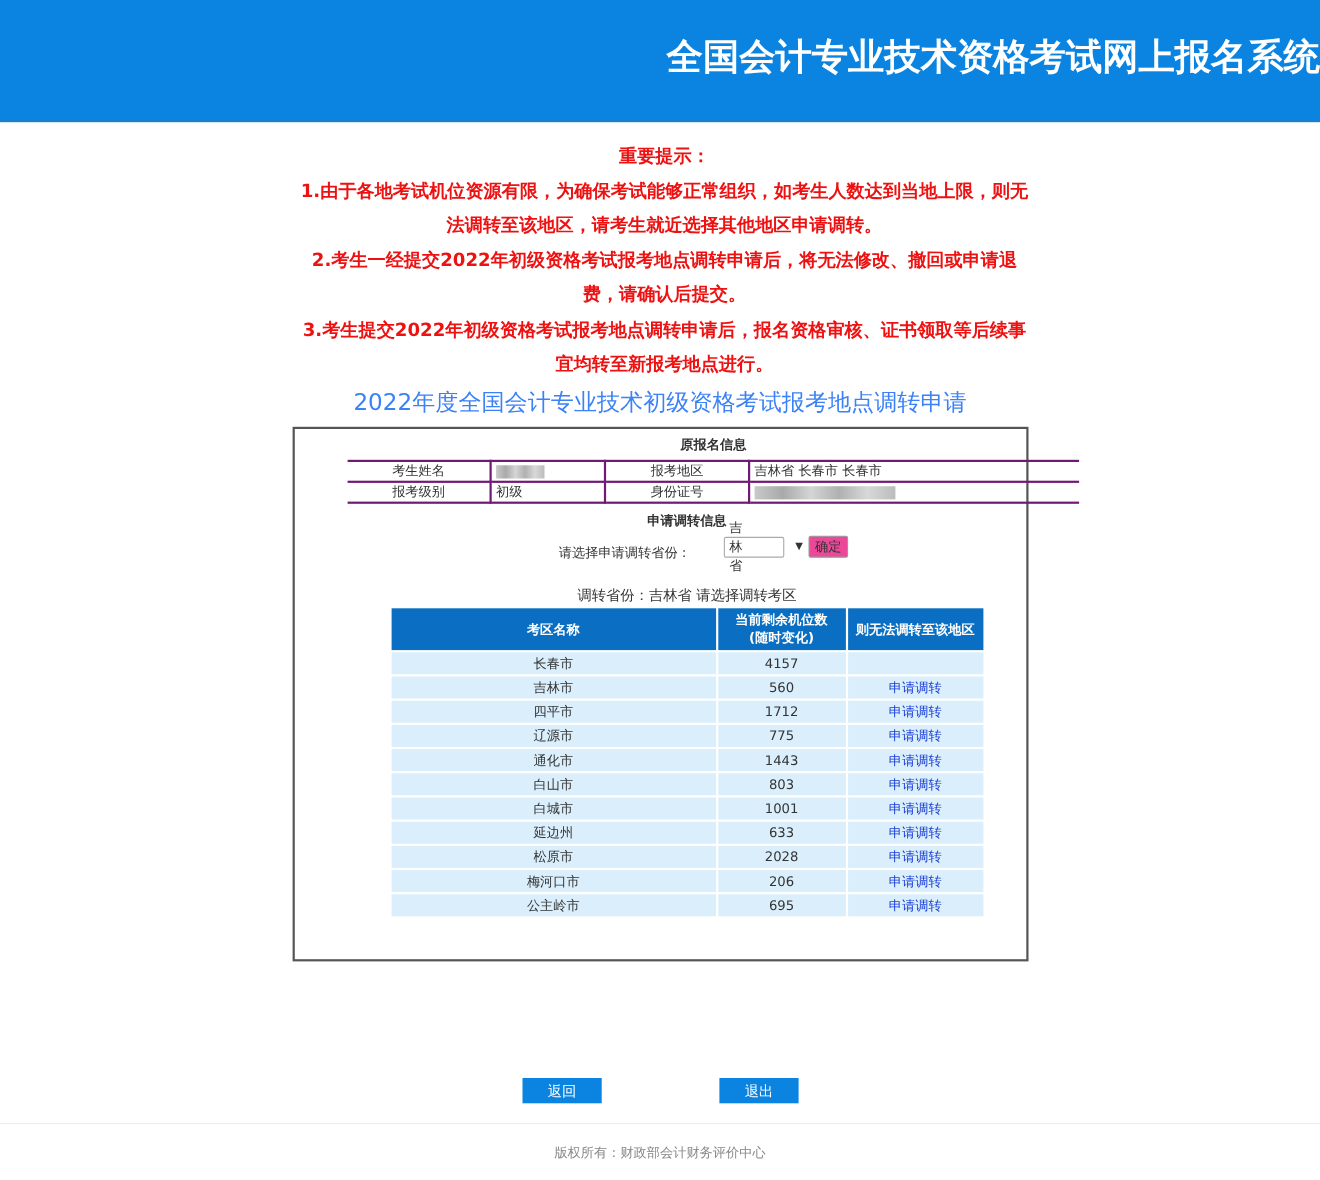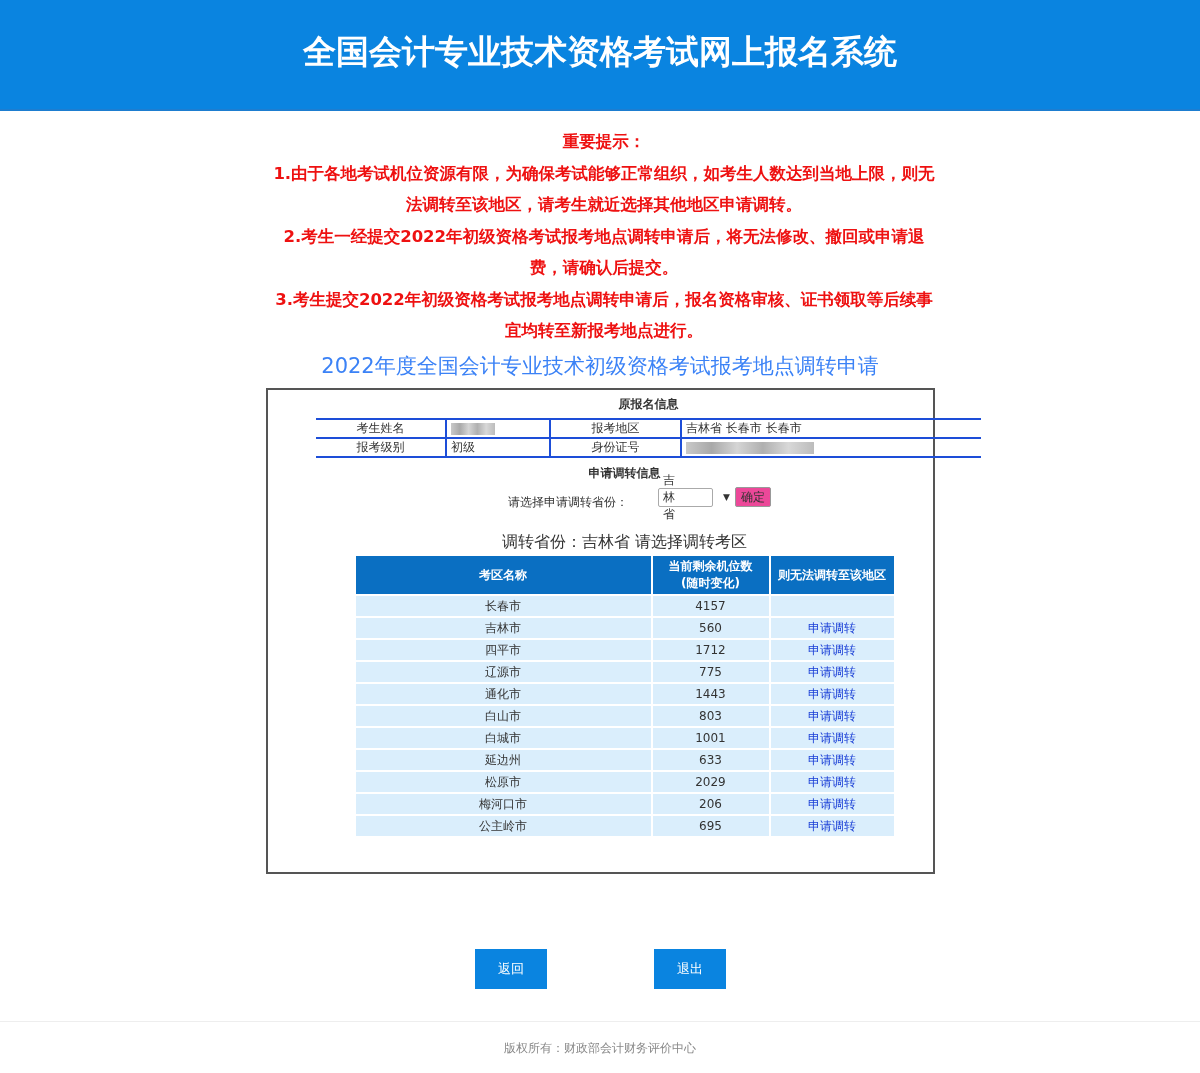--- a/index.html
+++ b/index.html
@@ -1,42 +1,42 @@
 <!DOCTYPE html>
 <html><head>
 <meta charset="utf-8">
 <style>
   * { box-sizing: border-box; margin: 0; padding: 0; }
   body { width: 1200px; height: 1073px; background: #ffffff; font-family: "DejaVu Sans", "Liberation Sans", sans-serif; color: #333; position: relative; overflow: hidden; }
-  .header { position: absolute; left: 0; top: 0; width: 1200px; height: 111px; background: #0a84e0; border-bottom: 2px solid #1d7dd0; display: flex; align-items: center; justify-content: center; }
+  .header { position: absolute; left: 0; top: 0; width: 1200px; height: 111px; background: #0a84e0; border-bottom: 2px solid #1d7dd0; display: flex; align-items: center; justify-content: flex-end; }
   .header h1 { color: #fff; font-size: 33px; font-weight: bold; letter-spacing: 0px; margin-top: -4px; }
   .notice { position: absolute; left: 269px; top: 126px; width: 670px; color: #ee1111; font-weight: bold; font-size: 16.5px; line-height: 31.5px; }
   .notice p { margin: 0; text-align: center; }
   .form-title { position: absolute; left: 266px; top: 352px; width: 668px; text-align: center; font-size: 21px; color: #3b82f6; }
   .frame { position: absolute; left: 266px; top: 388px; width: 669px; height: 486px; border: 2px solid #555; padding-left: 48px; }
   table.orig { border-collapse: collapse; width: 665px; font-size: 12px; color: #333; }
-  table.orig td { border: 2px solid #1d4ed8; height: 17px; padding: 0 4px; }
+  table.orig td { border: 2px solid #701a75; height: 17px; padding: 0 4px; }
   table.orig tr:first-child td { border-top: none; height: 29px; }
   table.orig td:first-child { border-left: none; }
   table.orig td:last-child { border-right: none; }
   .c { text-align: center; }
   .b { font-weight: bold; }
   .blur { display: inline-block; height: 12px; background: linear-gradient(90deg,#c9c9c9,#a9a9a9 20%,#d5d5d5 40%,#b0b0b0 60%,#d8d8d8 80%,#bcbcbc); vertical-align: middle; filter: blur(0.6px); }
   .apply { text-align: center; font-size: 12px; }
   .apply-title { font-weight: bold; margin-top: 7px; }
   .select-row { display: flex; align-items: center; justify-content: center; margin-top: 4px; height: 22px; }
   .select-row .lbl { margin-right: 30px; margin-left: 30px; margin-top: 10px; }
   .sel { border: 1px solid #aaa; height: 19px; width: 55px; font-size: 12px; display: flex; align-items: center; justify-content: space-between; padding: 0 4px; background: #fff; border-radius: 2px; gap: 48px; }
   .ok-btn { margin-left: 22px; border: 1px solid #999; background: #ec4899; height: 20px; width: 36px; font-size: 12px; display: flex; align-items: center; justify-content: center; border-radius: 2px; }
-  .prov-line { margin-top: 24px; font-size: 16px; }
+  .prov-line { margin-top: 24px; font-size: 13px; }
   table.zones { border-collapse: separate; border-spacing: 2px; margin: 0 auto; width: 542px; font-size: 12px; margin-top: 1px; }
   table.zones th { background: #0a6fc2; color: #fff; font-weight: bold; height: 38px; line-height: 17px; font-size: 12px; }
   table.zones td { background: #daeefc; height: 20px; text-align: center; color: #333; }
   table.zones td a { color: #1a3fd6; text-decoration: none; }
-  .btn { position: absolute; top: 949px; width: 72px; height: 40px; background: #0a84e0; color: #fff; font-size: 13px; display: flex; align-items: center; justify-content: center; }
+  .btn { position: absolute; top: 980px; width: 72px; height: 23px; background: #0a84e0; color: #fff; font-size: 13px; display: flex; align-items: center; justify-content: center; }
   .footer-line { position: absolute; left: 0; top: 1021px; width: 1200px; height: 1px; background: #eeeeee; }
   .footer { position: absolute; left: 0; top: 1040px; width: 1200px; text-align: center; font-size: 12px; color: #888; }
 </style>
 </head>
 <body>
 
 <div class="header">
   <h1>全国会计专业技术资格考试网上报名系统</h1>
 </div>
 
@@ -129,21 +129,21 @@
             <td>1001</td>
             <td><a href="#">申请调转</a></td>
           </tr>
         <tr>
             <td>延边州</td>
             <td>633</td>
             <td><a href="#">申请调转</a></td>
           </tr>
         <tr>
             <td>松原市</td>
-            <td>2029</td>
+            <td>2028</td>
             <td><a href="#">申请调转</a></td>
           </tr>
         <tr>
             <td>梅河口市</td>
             <td>206</td>
             <td><a href="#">申请调转</a></td>
           </tr>
         <tr>
             <td>公主岭市</td>
             <td>695</td>

